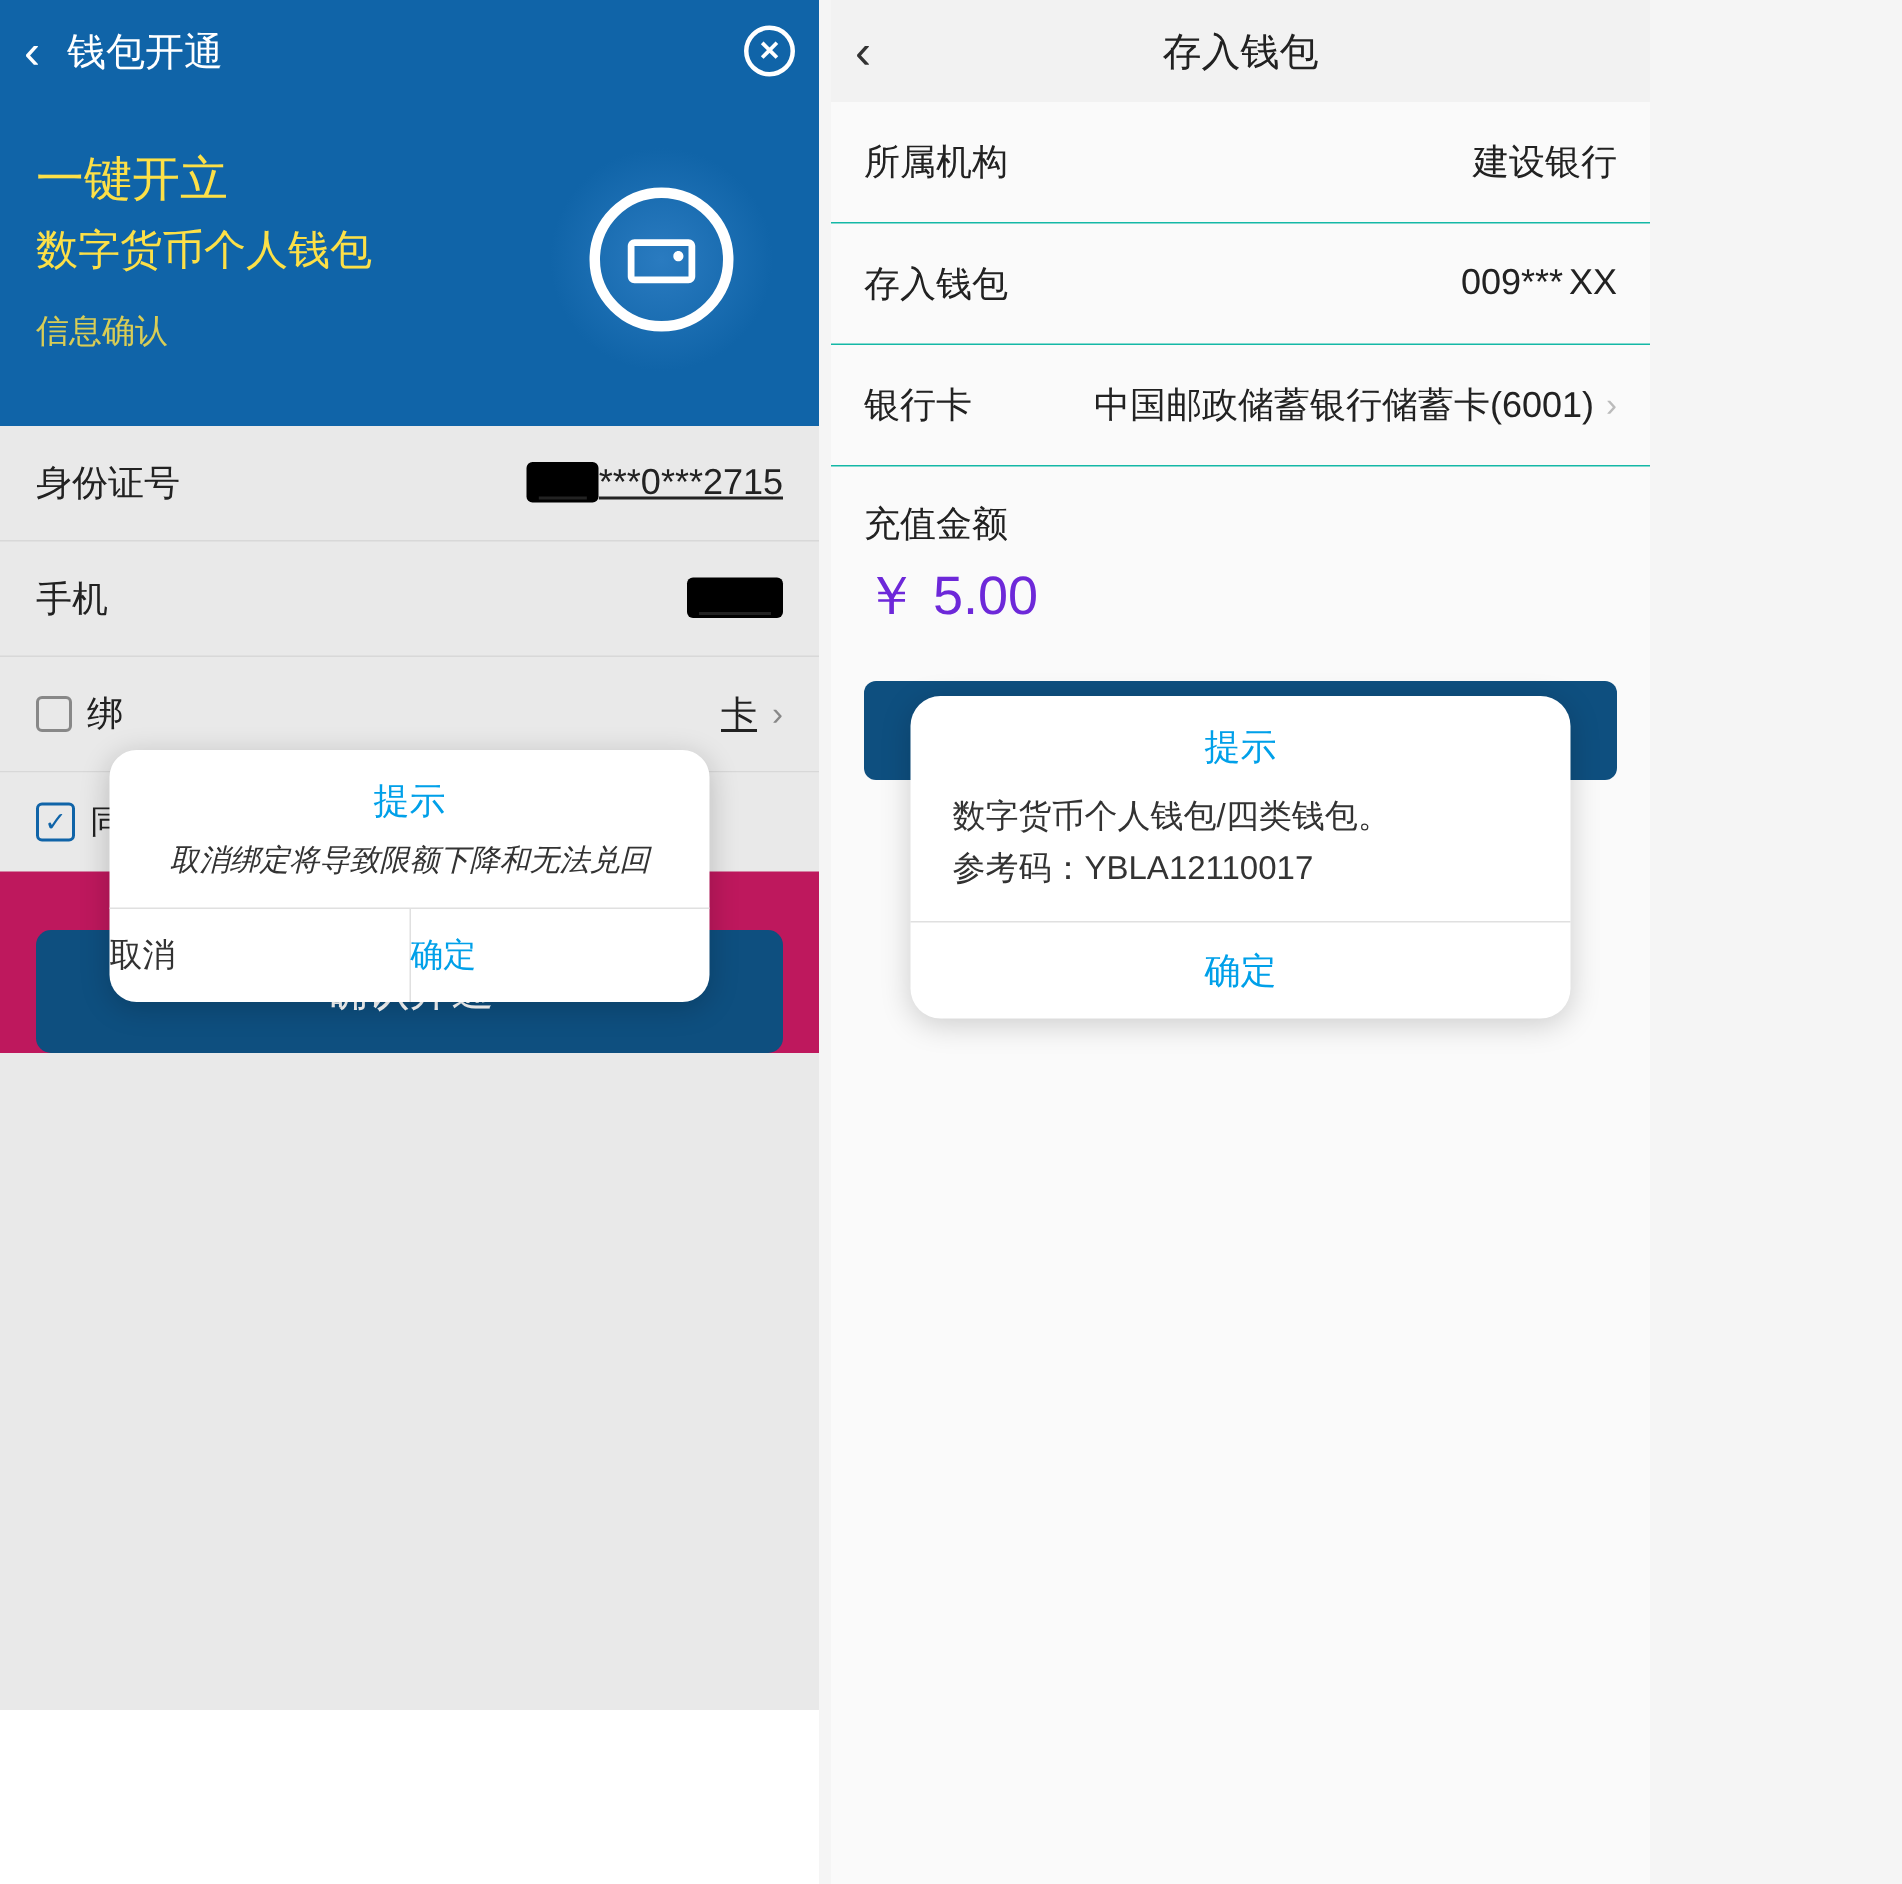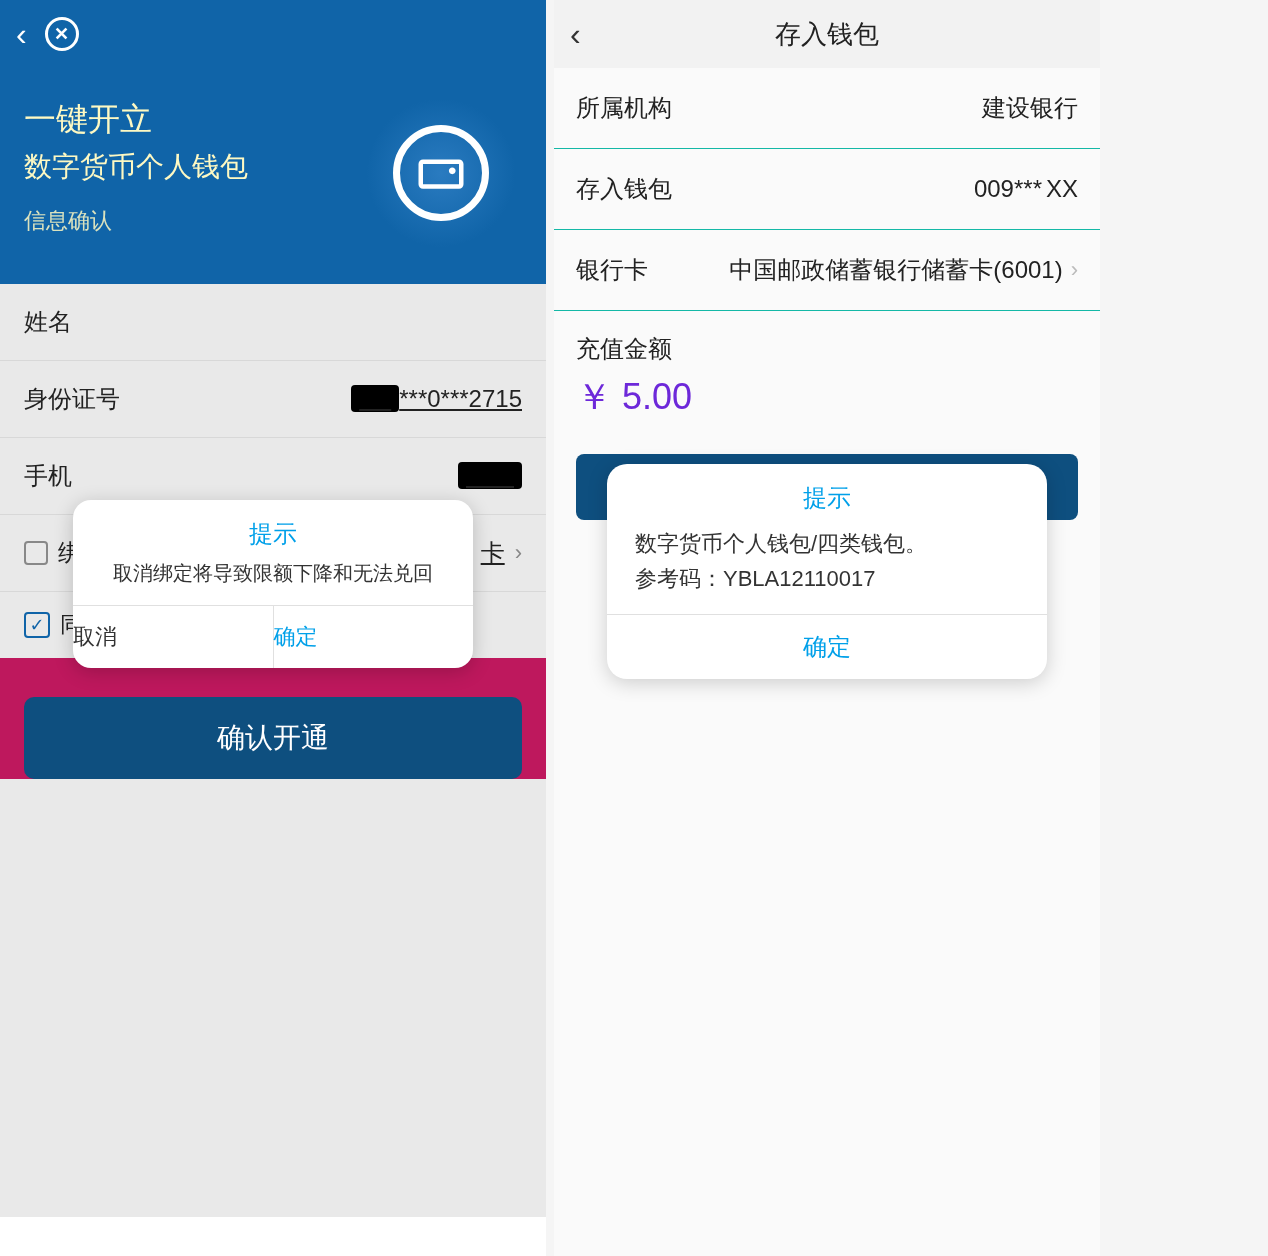--- a/index.html
+++ b/index.html
@@ -6,21 +6,21 @@
   body { background: #f5f5f5; width: 1268px; height: 1256px; display: flex; gap: 8px; }
   .phone { width: 546px; height: 1256px; background: #fff; position: relative; overflow: hidden; }
   .phone-right { width: 546px; }
 
   
   .header-blue { background: #1064a8; color: #fff; height: 68px; display: flex; align-items: center; padding: 0 16px; }
   .header-blue .back { font-size: 32px; margin-right: 18px; }
   .header-blue .title { font-size: 26px; flex: 1; }
   .header-blue .close { width: 34px; height: 34px; border: 3px solid #fff; border-radius: 50%; display: flex; align-items: center; justify-content: center; font-size: 18px; font-weight: bold; }
 
-  .hero { background: #1064a8; color: #fef9c3; padding: 30px 24px 48px; position: relative; }
+  .hero { background: #1064a8; color: #fde047; padding: 30px 24px 48px; position: relative; }
   .hero .line1 { font-size: 32px; font-weight: 400; }
   .hero .line2 { font-size: 28px; font-weight: 400; margin-top: 6px; }
   .hero .sub   { font-size: 22px; margin-top: 20px; opacity: .85; }
   .hero-icon { position: absolute; right: 30px; top: 30px; width: 150px; height: 150px; border-radius: 50%; background: radial-gradient(circle,#2a7bc0 0%,#1064a8 70%); display: flex; align-items: center; justify-content: center; }
   .hero-icon .ring { width: 96px; height: 96px; border: 7px solid #fff; border-radius: 50%; display:flex; align-items:center; justify-content:center;}
   .hero-icon svg { width: 54px; height: 54px; }
 
   .form { background: #e9e9e9; }
   .form-row { display: flex; align-items: center; justify-content: space-between; padding: 22px 24px; border-bottom: 1px solid #d8d8d8; font-size: 24px; color: #222; }
   .form-row .label { color: #222; }
@@ -29,21 +29,21 @@
   .form-row .chevron { color:#888; margin-left:10px; font-size:22px;}
 
   .agree-row { display: flex; align-items: center; padding: 18px 24px; font-size: 22px; background:#e9e9e9; }
   .agree-row .cbx { width: 26px; height: 26px; border: 2px solid #1064a8; border-radius: 4px; margin-right: 10px; display:flex; align-items:center; justify-content:center; color:#1064a8; font-size:18px;}
   .agree-row .txt { color:#222;}
   .agree-row .link { color:#1064a8; }
 
   .confirm-btn { margin: 38px 24px; background: #0e4f7f; color:#fff; font-size: 28px; text-align:center; padding: 22px 0; border-radius: 10px; }
   .modal-left { position:absolute; left:50%; top:500px; transform:translateX(-50%); width:400px; background:#fff; border-radius:18px; box-shadow:0 4px 20px rgba(0,0,0,.2);}
   .modal-title { text-align:center; color:#00a0e9; font-size:24px; padding:18px 0 10px;}
-  .modal-body  { text-align:center; color:#333; font-size:20px; padding:0 20px 18px;}
+  .modal-body  { text-align:center; color:#333; font-size:20px; padding:0 20px 18px;font-style:italic;}
   .modal-btns  { display:flex; border-top:1px solid #e0e0e0; }
   .modal-btns div { flex:1; text-align:left; padding:16px 0; font-size:22px;}
   .modal-btns .cancel { color:#333; border-right:1px solid #e0e0e0;}
   .modal-btns .ok     { color:#00a0e9;}
 
   
   .header-white { background:#f2f2f2; height:68px; display:flex; align-items:center; padding:0 16px; }
   .header-white .back { font-size:32px; color:#333; width:40px;}
   .header-white .title { flex:1; text-align:center; font-size:26px; color:#222; }
   .header-white .spacer{ width:40px;}
@@ -60,41 +60,38 @@
   .modal-right .title { text-align:center; color:#00a0e9; font-size:24px; padding:18px 0 12px;}
   .modal-right .body  { color:#333; font-size:22px; padding:0 28px 18px; line-height:1.6;}
   .modal-right .btns  { border-top:1px solid #e0e0e0; text-align:center; padding:16px 0; color:#00a0e9; font-size:24px;}
 </style>
 </head>
 <body>
 
 <div class="phone">
   <div class="header-blue">
     <div class="back">‹</div>
+    <div class="title">钱包开通</div>
     <div class="close">✕</div>
   </div>
 
   <div class="hero">
     <div class="line1">一键开立</div>
     <div class="line2">数字货币个人钱包</div>
     <div class="sub">信息确认</div>
     <div class="hero-icon">
       <div class="ring">
         <svg viewBox="0 0 24 24" fill="#fff">
             <path d="M20 6H4c-1.1 0-2 .9-2 2v9c0 1.1.9 2 2 2h16c1.1 0 2-.9 2-2V8c0-1.1-.9-2-2-2zm0 11H4V8h16v9zm-3-4.5c.83 0 1.5-.67 1.5-1.5s-.67-1.5-1.5-1.5-1.5.67-1.5 1.5.67 1.5 1.5 1.5z"></path>
           </svg>
       </div>
     </div>
   </div>
 
   <div class="form">
-    <div class="form-row">
-      <span class="label">姓名</span>
-      <span class="value"></span>
-    </div>
     <div class="form-row">
       <span class="label">身份证号</span>
       <span class="value"><span class="redacted">XX</span><span>***0***2715</span></span>
     </div>
     <div class="form-row">
       <span class="label">手机</span>
       <span class="value"><span class="redacted">XXX</span></span>
     </div>
     <div class="form-row">
       <span style="display:flex;align-items:center;gap:10px;">

